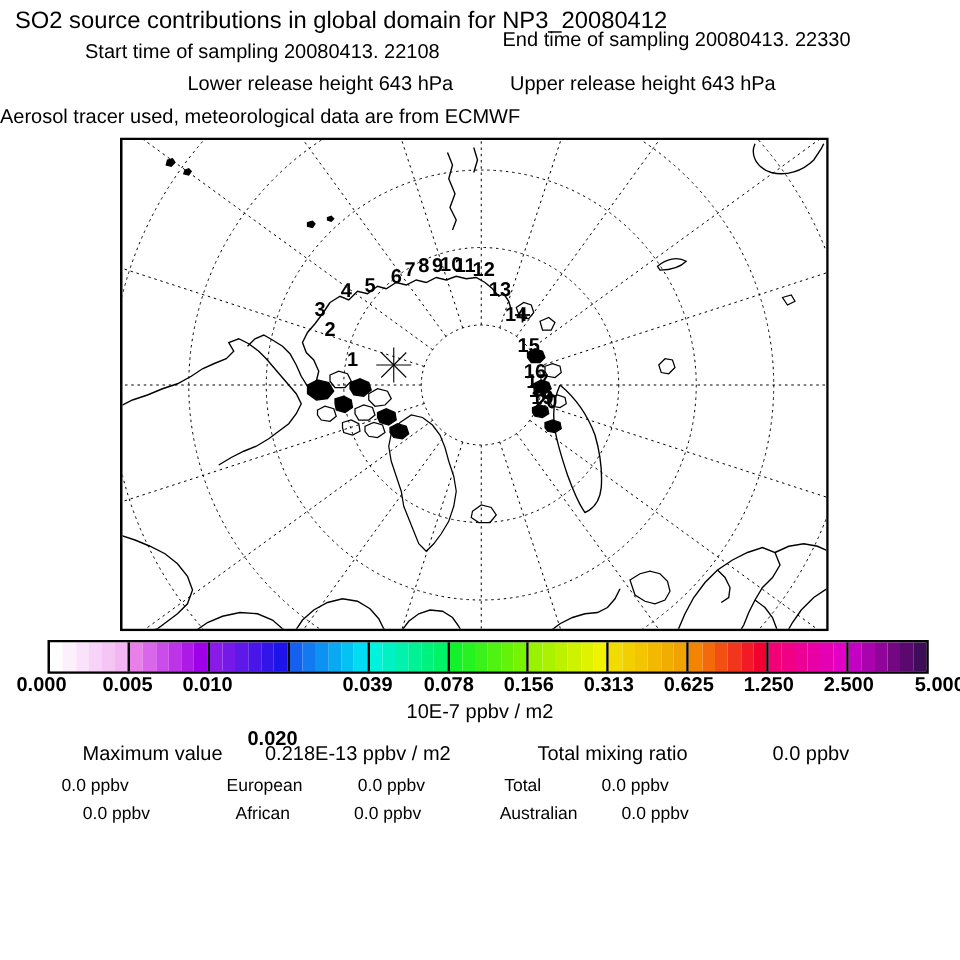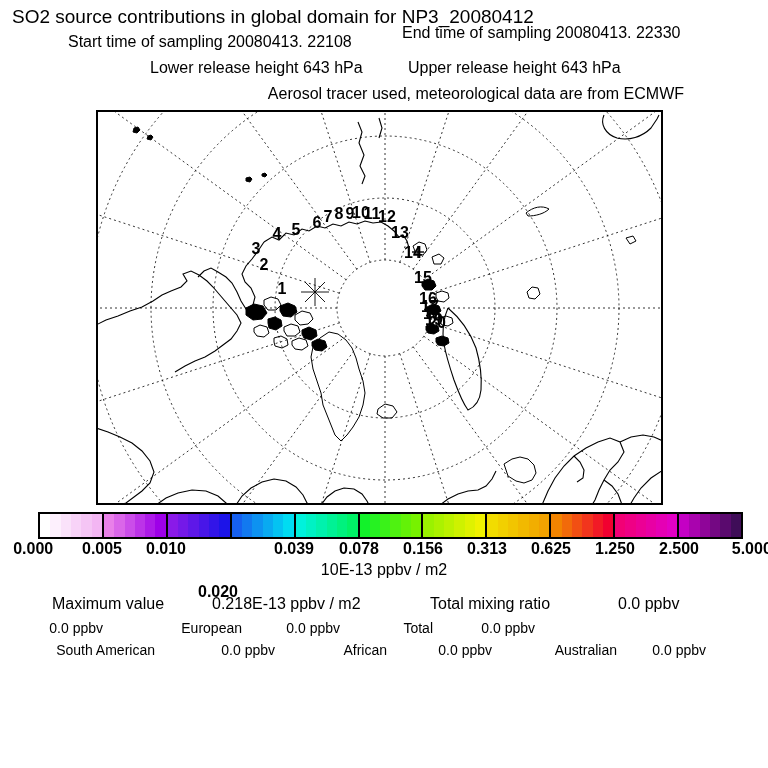--- a/index.html
+++ b/index.html
@@ -9,39 +9,39 @@
     -webkit-font-smoothing:antialiased;
   }
   .abs{position:absolute;}
   
   #title{left:12px;top:6px;font-size:19px;font-weight:normal;white-space:nowrap;}
   .hline{font-size:16px;white-space:nowrap;}
   #start-time{left:68px;top:33px;}
   #end-time{left:402px;top:24px;}
   #lower-release{left:150px;top:59px;}
   #upper-release{left:408px;top:59px;}
-  #tracer-note{left:0;top:85px;width:684px;text-align:right;padding-left:10px;box-sizing:border-box;}
+  #tracer-note{left:0;top:85px;width:684px;text-align:left;box-sizing:border-box;}
   
   #map-wrap{left:96px;top:110px;width:567px;height:395px;}
   
   #colorbar{left:38px;top:512px;width:705px;height:27px;border:2px solid #000;box-sizing:border-box;display:flex;}
   .cb-seg{flex:1 1 0;display:flex;}
   .cb-seg + .cb-seg{border-left:2px solid #000;}
   .cb-cell{flex:1 1 0;}
   #cb-ticks{left:38px;top:540px;width:745px;height:20px;}
   .cb-tick{position:absolute;top:0;font-size:16px;font-weight:bold;white-space:nowrap;transform:translateX(-50%);}
   .cb-tick.t0{left:0px;transform:translateX(-62%);}
   .cb-tick.t1{left:64px;}  .cb-tick.t2{left:128px;} .cb-tick.t3{left:180px;margin-top:43px;}
   .cb-tick.t4{left:256px;} .cb-tick.t5{left:321px;} .cb-tick.t6{left:385px;}
   .cb-tick.t7{left:449px;} .cb-tick.t8{left:513px;} .cb-tick.t9{left:577px;}
   .cb-tick.t10{left:641px;}.cb-tick.t11{left:717px;transform:translateX(-58%);}
   #cb-units{left:0;top:561px;width:768px;text-align:center;font-size:16px;}
   
   .statA{font-size:16px;white-space:nowrap;}
-  #max-label{left:52px;top:595px;}
+  #max-label{left:66px;top:595px;}
   #max-value{left:212px;top:595px;}
   #total-label{left:430px;top:595px;}
   #total-value{left:618px;top:595px;}
   .region-row{position:absolute;left:0;display:flex;font-size:14px;}
   #region-row1{top:620px;}
   #region-row2{top:642px;}
   .rcell{text-align:right;white-space:nowrap;}
 </style>
 </head>
 <body>
@@ -269,34 +269,33 @@
   <span class="cb-tick t3">0.020</span>
   <span class="cb-tick t4">0.039</span>
   <span class="cb-tick t5">0.078</span>
   <span class="cb-tick t6">0.156</span>
   <span class="cb-tick t7">0.313</span>
   <span class="cb-tick t8">0.625</span>
   <span class="cb-tick t9">1.250</span>
   <span class="cb-tick t10">2.500</span>
   <span class="cb-tick t11">5.000</span>
 </div>
-<div class="abs" id="cb-units">10E-13 ppbv / m2</div>
+<div class="abs" id="cb-units">10E-7 ppbv / m2</div>
 
 <div class="abs statA" id="max-label">Maximum value</div>
 <div class="abs statA" id="max-value">0.218E-13 ppbv / m2</div>
 <div class="abs statA" id="total-label">Total mixing ratio</div>
 <div class="abs statA" id="total-value">0.0 ppbv</div>
 
 <div class="region-row" id="region-row1">
   <span class="rcell" style="width:103px">0.0 ppbv</span>
   <span class="rcell" style="width:139px">European</span>
   <span class="rcell" style="width:98px">0.0 ppbv</span>
   <span class="rcell" style="width:93px">Total</span>
   <span class="rcell" style="width:102px">0.0 ppbv</span>
 </div>
 <div class="region-row" id="region-row2">
-  <span class="rcell" style="width:155px">South American</span>
   <span class="rcell" style="width:120px">0.0 ppbv</span>
   <span class="rcell" style="width:112px">African</span>
   <span class="rcell" style="width:105px">0.0 ppbv</span>
   <span class="rcell" style="width:125px">Australian</span>
   <span class="rcell" style="width:89px">0.0 ppbv</span>
 </div>
 
 </body></html>

